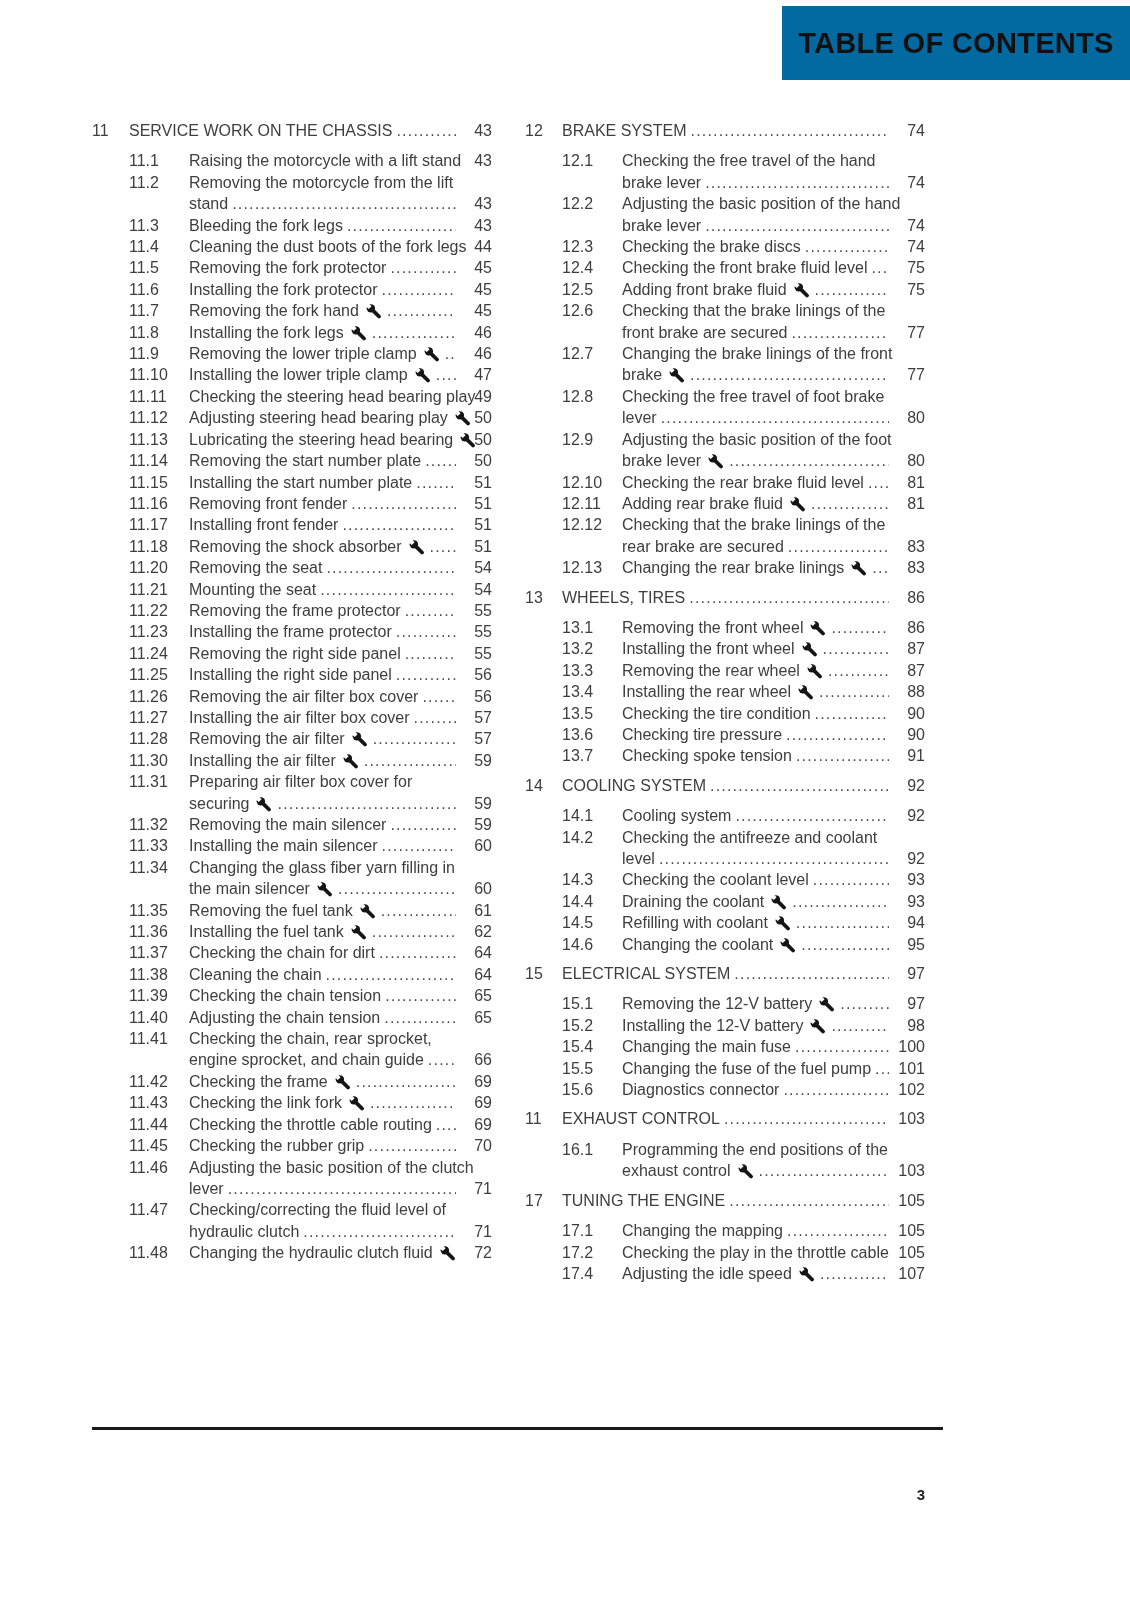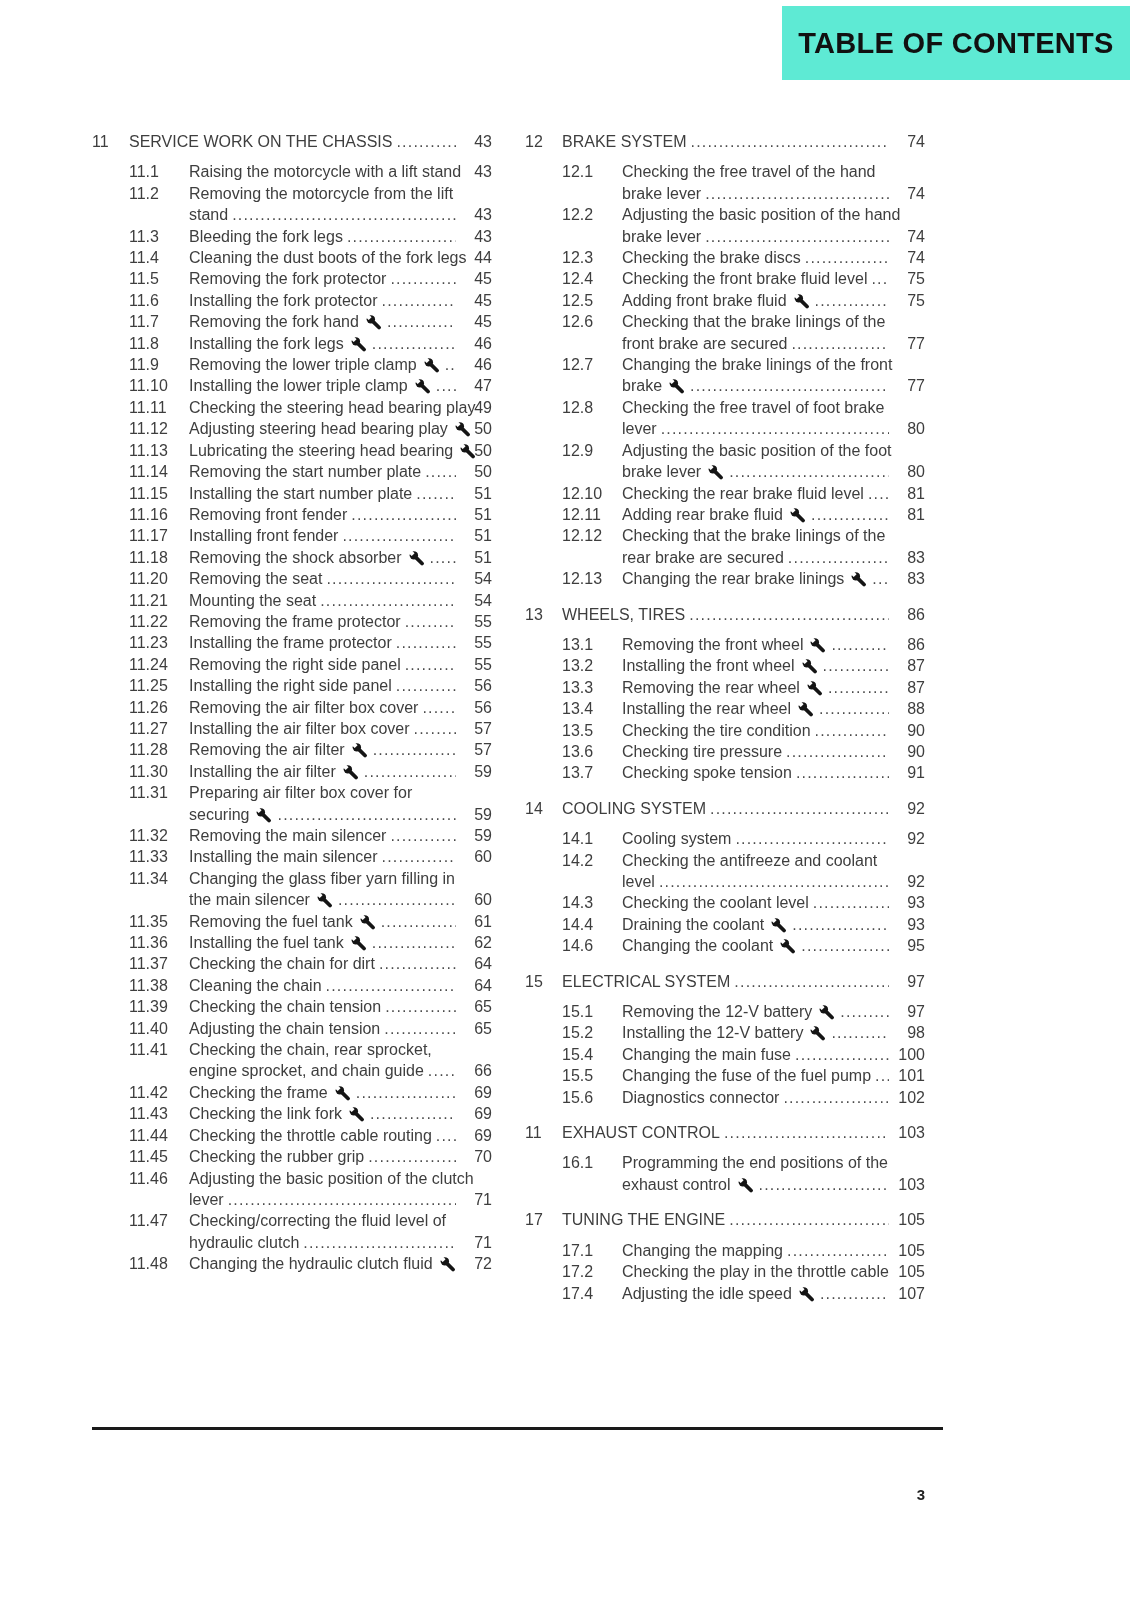--- a/index.html
+++ b/index.html
@@ -1,27 +1,27 @@
 <!DOCTYPE html>
 <html><head>
 <meta charset="utf-8">
 <style>
   html,body { margin:0; padding:0; background:#ffffff; }
   body { width:1130px; height:1600px; font-family:"Liberation Sans", sans-serif; }
   .page { position:relative; width:1130px; height:1600px; background:#fff; overflow:hidden; color:#3e3e3e; }
 
   .header-bar { position:absolute; left:782px; top:6px; width:348px; height:74px;
-                background:#5eead4; display:flex; align-items:center; justify-content:center; }
+                background:#0369a1; display:flex; align-items:center; justify-content:center; }
   .header-title { font-weight:bold; font-size:29px; color:#111; letter-spacing:0.3px; white-space:nowrap; }
 
-  .col { position:absolute; top:131px; width:400px; font-size:16px; line-height:21.4px; }
+  .col { position:absolute; top:120px; width:400px; font-size:16px; line-height:21.4px; }
   .col0 { left:92px; }
   .col1 { left:525px; }
 
-  .toc-section:not(:first-child) { margin-top:14px; }
+  .toc-section:not(:first-child) { margin-top:8px; }
   .row { display:flex; align-items:flex-start; }
   .row.heading { margin-bottom:9px; }
   .sec-num { flex:0 0 37px; }
   .item-num { flex:0 0 60px; margin-left:37px; }
   .entry { flex:1 1 auto; min-width:0; }
 
   .tline { white-space:nowrap; }
   .oneline, .lastline { display:flex; position:relative; padding-right:34px; min-width:0; }
   .txt { flex:0 0 auto; white-space:nowrap; }
   .dots { flex:1 1 0; min-width:0; overflow:hidden; white-space:nowrap; margin:0 2px 0 4px; color:#4a4a4a; }
@@ -975,20 +975,37 @@
                   <line x1="11" y1="11" x2="20.3" y2="20.3" stroke="#151515" stroke-width="5.6" stroke-linecap="round"></line>
                   <rect x="4.9" y="-4" width="6.2" height="10.5" fill="#ffffff" transform="rotate(-45 8 8)"></rect>
                 </svg>
               </span>
               <span class="dots"></span>
               <span class="pg">93</span>
             </div>
           </div>
         </div>
         <div class="row item">
+          <span class="item-num">14.5</span>
+          <div class="entry">
+            <div class="tline lastline">
+              <span class="txt">Refilling with coolant</span>
+              <span class="wrench">
+                <svg width="17" height="16" viewBox="0 0 24 24" aria-hidden="true">
+                  <circle cx="8" cy="8" r="6.3" fill="#151515"></circle>
+                  <line x1="11" y1="11" x2="20.3" y2="20.3" stroke="#151515" stroke-width="5.6" stroke-linecap="round"></line>
+                  <rect x="4.9" y="-4" width="6.2" height="10.5" fill="#ffffff" transform="rotate(-45 8 8)"></rect>
+                </svg>
+              </span>
+              <span class="dots"></span>
+              <span class="pg">94</span>
+            </div>
+          </div>
+        </div>
+        <div class="row item">
           <span class="item-num">14.6</span>
           <div class="entry">
             <div class="tline lastline">
               <span class="txt">Changing the coolant</span>
               <span class="wrench">
                 <svg width="17" height="16" viewBox="0 0 24 24" aria-hidden="true">
                   <circle cx="8" cy="8" r="6.3" fill="#151515"></circle>
                   <line x1="11" y1="11" x2="20.3" y2="20.3" stroke="#151515" stroke-width="5.6" stroke-linecap="round"></line>
                   <rect x="4.9" y="-4" width="6.2" height="10.5" fill="#ffffff" transform="rotate(-45 8 8)"></rect>
                 </svg>

